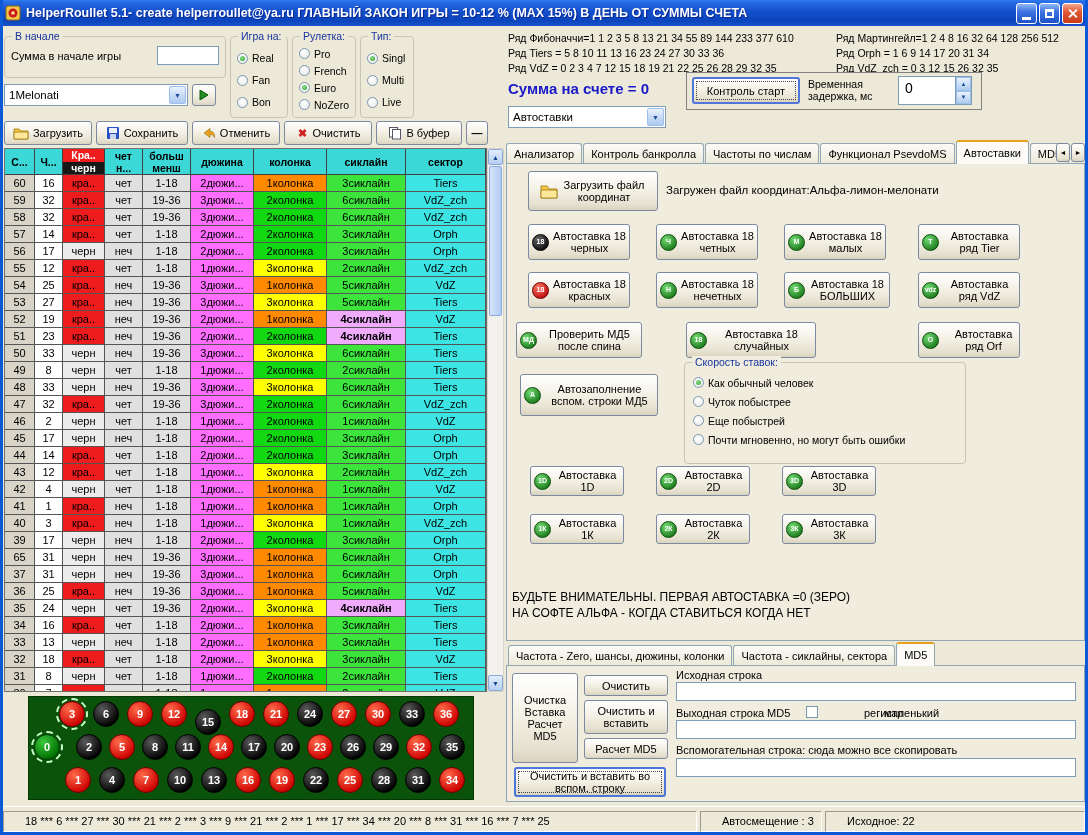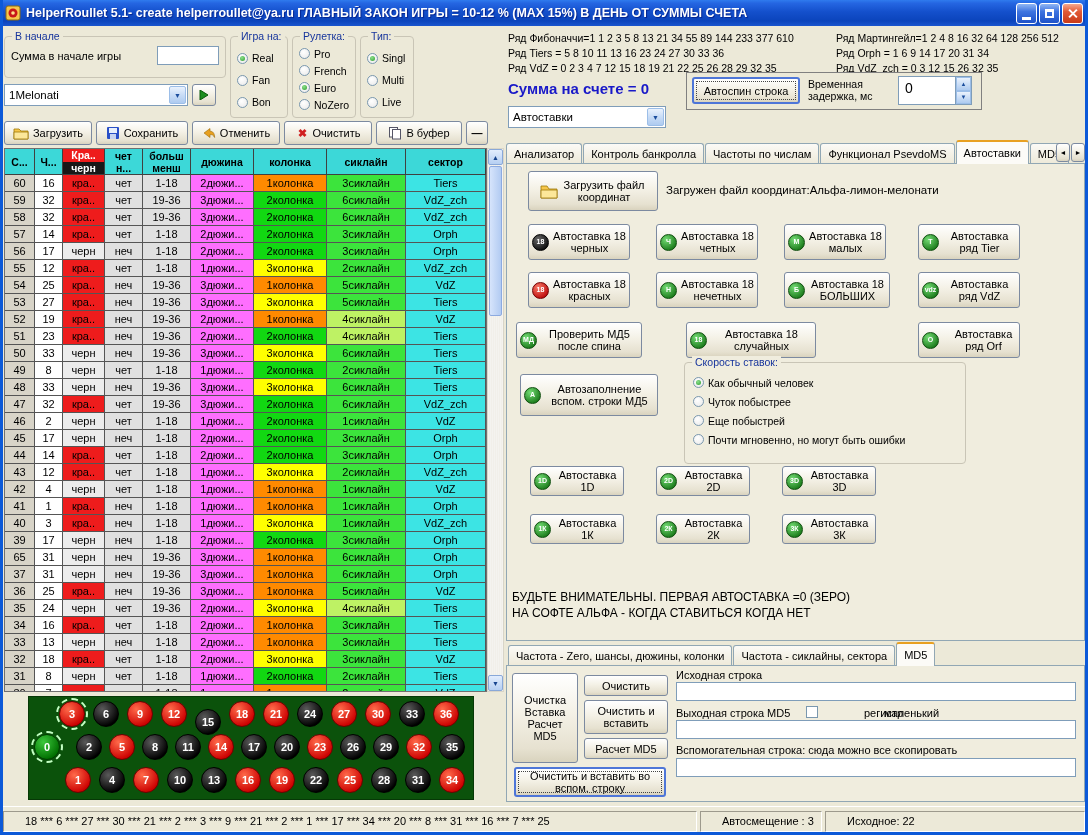--- a/index.html
+++ b/index.html
@@ -48,21 +48,21 @@
 .hcell{background:#3CD8D8;border-right:1px solid #404040;border-bottom:1px solid #404040;font-size:10.5px;font-weight:bold;
  display:flex;flex-direction:column;align-items:center;justify-content:center;height:26px;line-height:12px;}
 .tcell{border-right:1px solid #555;border-bottom:1px solid #555;font-size:11px;height:17px;display:flex;align-items:center;justify-content:center;white-space:nowrap;overflow:hidden;background:#FFF;}
 .c0{width:30px;}.c1{width:28px;}.c2{width:42px;}.c3{width:38px;}.c4{width:48px;}.c5{width:63px;}.c6{width:73px;}.c7{width:79px;}.c8{width:80px;}
 .spin{background:#D8D4C8;}
 .gr{background:#E0E0E0;}
 .red-cell{background:#EE1C1C;color:#000;}
 .blk-cell{background:#ECECEC;}
 .dz{background:#FF6EFF;}
 .k1{background:#FF8A00;}.k2{background:#12D812;}.k3{background:#FFFF00;}
-.sx{background:#3CE43C;}.sx4{background:#bef264;}
+.sx{background:#3CE43C;}.sx4{background:#f0abfc;font-weight:bold;}
 .sec{background:#3CE4E4;}
 .hc-color{padding:0;}
 .hc-top{background:#EE1C1C;color:#FFF;width:100%;height:13px;display:flex;align-items:center;justify-content:center;}
 .hc-bot{background:#181818;color:#FFF;width:100%;height:13px;display:flex;align-items:center;justify-content:center;}
 
 .sb{left:487px;top:148px;width:17px;height:544px;background:repeating-linear-gradient(90deg,#F6F5F2,#EFEDE6 2px);border:1px solid #D8D5C8;}
 .sb-btn{position:absolute;left:0;width:15px;height:16px;border:1px solid #89A8D8;border-radius:2px;color:#17448E;font-size:7px;
  background:linear-gradient(180deg,#E2EDFD,#B6CFF2);display:flex;align-items:center;justify-content:center;}
 .sb-thumb{position:absolute;left:1px;top:17px;width:13px;height:150px;border:1px solid #8CAAE0;border-radius:2px;
  background:linear-gradient(90deg,#D6E4FB,#B2CBF2);}
@@ -644,21 +644,21 @@
 <span class="abs series" style="left:508px;top:32px;">Ряд Фибоначчи=1 1 2 3 5 8 13 21 34 55 89 144 233 377 610</span>
 <span class="abs series" style="left:836px;top:32px;">Ряд Мартингейл=1 2 4 8 16 32 64 128 256 512</span>
 <span class="abs series" style="left:508px;top:47px;">Ряд Tiers = 5 8 10 11 13 16 23 24 27 30 33 36</span>
 <span class="abs series" style="left:836px;top:47px;">Ряд Orph = 1 6 9 14 17 20 31 34</span>
 <span class="abs series" style="left:508px;top:62px;">Ряд VdZ = 0 2 3 4 7 12 15 18 19 21 22 25 26 28 29 32 35</span>
 <span class="abs series" style="left:836px;top:62px;">Ряд VdZ_zch = 0 3 12 15 26 32 35</span>
 
 <span class="abs balance" style="left:508px;top:80px;">Сумма на счете = 0</span>
 <div class="abs cluster" style="left:686px;top:72px;width:296px;height:38px;"></div>
 <div class="abs btn focused" style="left:692px;top:77px;width:108px;height:27px;">
-  <span>Автоспин строка</span>
+  <span>Контроль старт</span>
 </div>
 <span class="abs lbl two-line" style="left:808px;top:78px;width:88px;font-size:10.5px;">Временная задержка, мс</span>
 <div class="abs spinner-box" style="left:898px;top:76px;width:74px;height:29px;">
   <div class="spin-val">0</div>
   <div class="spin-arrows">
     <div>
         <span>▲</span>
       </div>
     <div>
         <span>▼</span>

